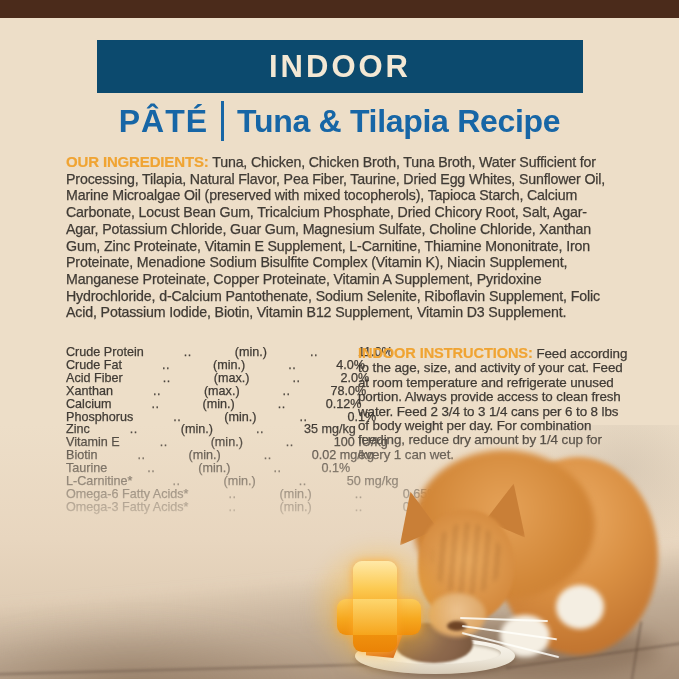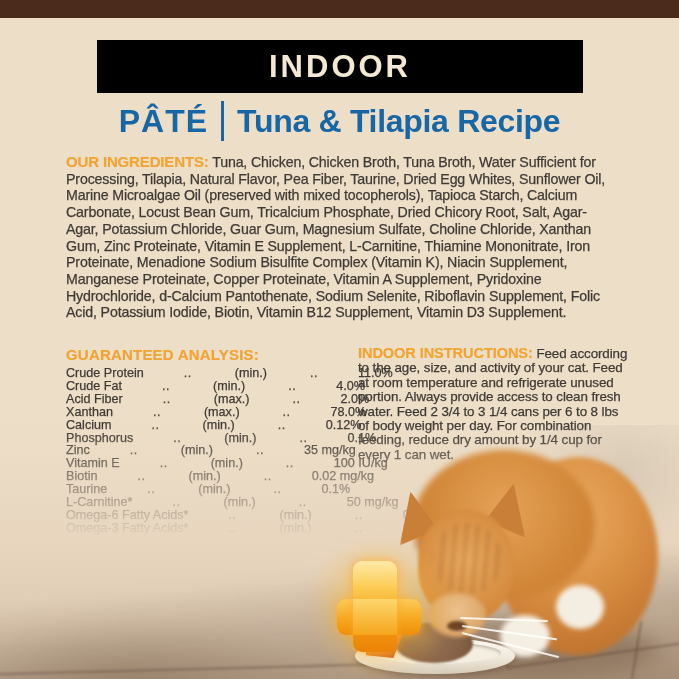--- a/index.html
+++ b/index.html
@@ -3,21 +3,21 @@
 <meta charset="utf-8">
 <style>
   html,body { margin:0; padding:0; background:#ffffff; }
   .package {
     position:relative; width:679px; height:679px; overflow:hidden;
     background:#EDDEC8; font-family:"Liberation Sans", sans-serif;
   }
   .topbar { position:absolute; left:0; top:0; width:679px; height:18px; background:#4B2B1B; }
 
   .banner { position:absolute; left:97px; top:40px; width:486px; height:53px;
-    background:#000000; display:flex; align-items:center; justify-content:center; }
+    background:#0c4a6e; display:flex; align-items:center; justify-content:center; }
   .banner-title { color:#F3E8D4; font-size:31px; font-weight:bold; letter-spacing:3px; }
 
   .recipe-row { position:absolute; left:0; top:99px; width:679px; height:44px;
     display:flex; align-items:center; justify-content:center; gap:13px; }
   .recipe-style { color:#1766A6; font-weight:bold; font-size:32px; letter-spacing:1px; }
   .recipe-divider { width:3px; height:40px; background:#1766A6; }
   .recipe-name { color:#1766A6; font-weight:bold; font-size:32px; letter-spacing:-0.3px; }
 
   .body-text { color:#403B35; -webkit-text-stroke:0.25px currentColor; }
   .lead { color:#F0A433; font-weight:bold; -webkit-text-stroke:0.2px currentColor; }
@@ -127,21 +127,20 @@
 
   <div class="recipe-row">
     <span class="recipe-style">PÂTÉ</span>
     <span class="recipe-divider"></span>
     <span class="recipe-name">Tuna &amp; Tilapia Recipe</span>
   </div>
 
   <p class="ingredients body-text"><span class="lead">OUR INGREDIENTS:</span> <span>Tuna, Chicken, Chicken Broth, Tuna Broth, Water Sufficient for Processing, Tilapia, Natural Flavor, Pea Fiber, Taurine, Dried Egg Whites, Sunflower Oil, Marine Microalgae Oil (preserved with mixed tocopherols), Tapioca Starch, Calcium Carbonate, Locust Bean Gum, Tricalcium Phosphate, Dried Chicory Root, Salt, Agar-Agar, Potassium Chloride, Guar Gum, Magnesium Sulfate, Choline Chloride, Xanthan Gum, Zinc Proteinate, Vitamin E Supplement, L-Carnitine, Thiamine Mononitrate, Iron Proteinate, Menadione Sodium Bisulfite Complex (Vitamin K), Niacin Supplement, Manganese Proteinate, Copper Proteinate, Vitamin A Supplement, Pyridoxine Hydrochloride, d-Calcium Pantothenate, Sodium Selenite, Riboflavin Supplement, Folic Acid, Potassium Iodide, Biotin, Vitamin B12 Supplement, Vitamin D3 Supplement.</span></p>
 
   <div class="analysis body-text">
-    <div class="section-heading">GUARANTEED ANALYSIS:</div>
 
     <div class="ga-row">
         <span class="ga-name">Crude Protein</span>
         <span class="dots"></span>
         <span class="ga-constraint">(min.)</span>
         <span class="dots"></span>
         <span class="ga-value">11.0%</span>
       </div>
     <div class="ga-row">
         <span class="ga-name">Crude Fat</span>

